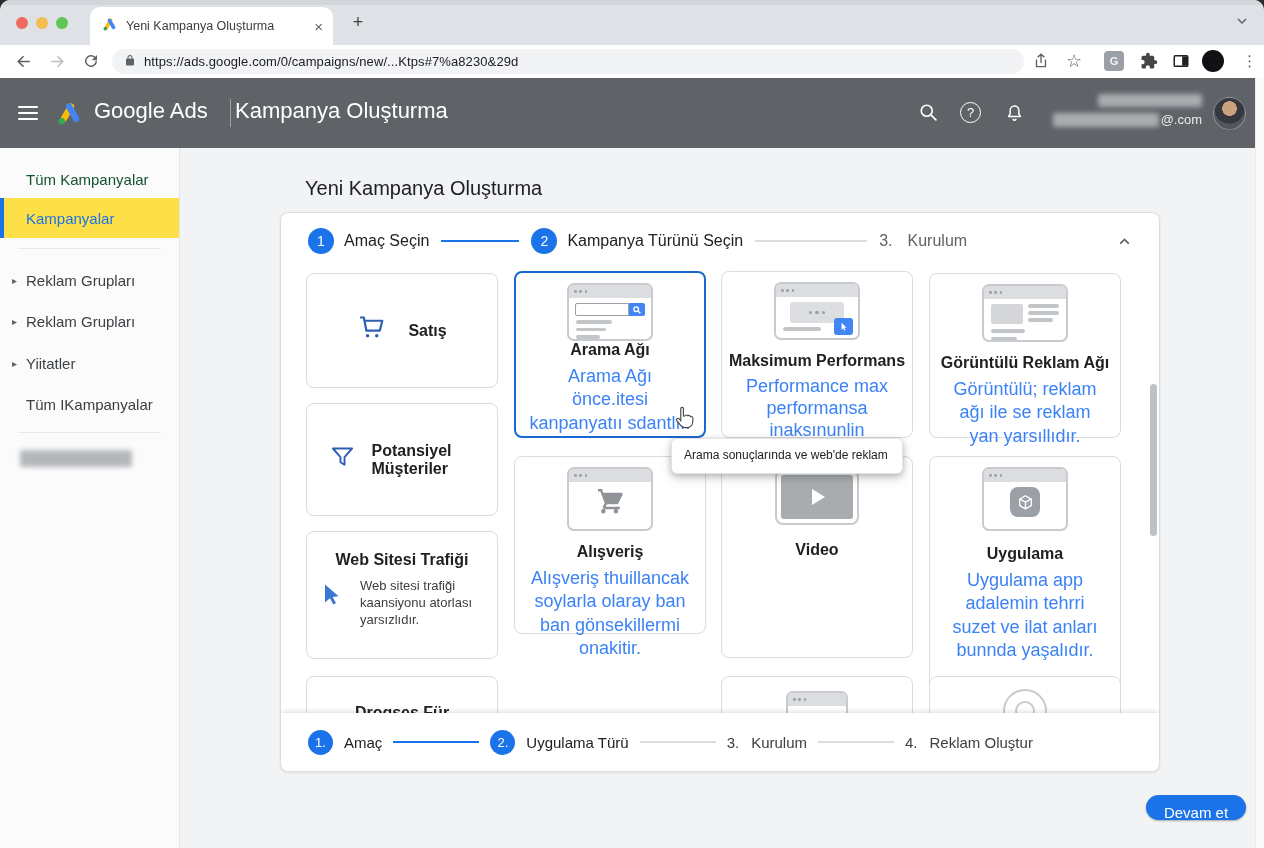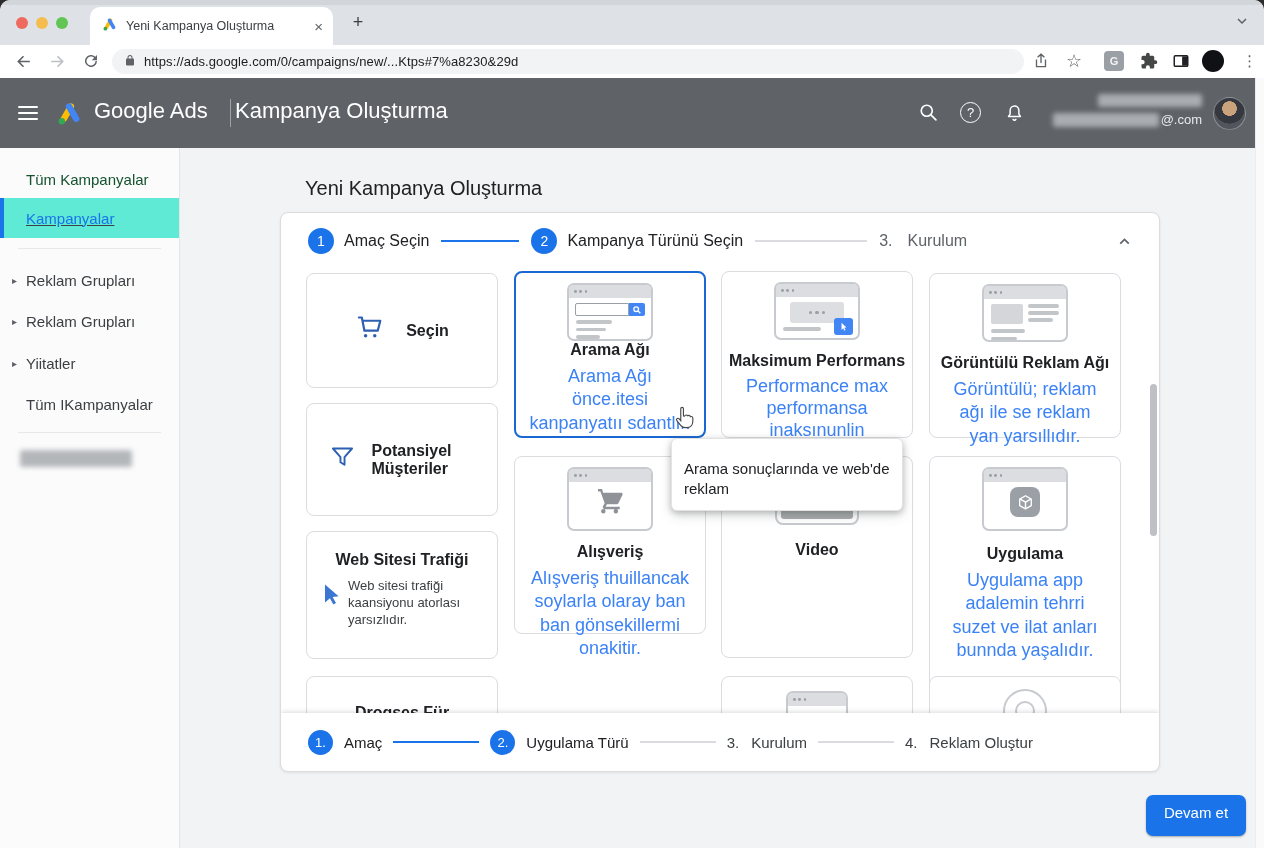--- a/index.html
+++ b/index.html
@@ -51,21 +51,21 @@
   .acct-suffix { font-size:13px; color:#e8eaed; }
   .hdr-avatar { position:absolute; right:18px; top:19px; width:33px; height:33px; border-radius:50%;
     background:radial-gradient(circle at 50% 34%, #caa27c 0 28%, #35393f 29% 58%, #51565d 59%);
     border:1px solid rgba(255,255,255,.35); }
   
   .sidebar { position:absolute; top:148px; left:0; width:180px; bottom:0;
     background:#fbfbfc; border-right:1px solid #e3e5e7; }
   .s-item { position:absolute; left:0; right:0; display:flex; align-items:center; font-size:15px; color:#3c4043; }
   .s-arrow { position:absolute; left:12px; font-size:10px; color:#5f6368; }
   .s-label { margin-left:26px; }
-  .s-sel { background:#5eead4;text-decoration:underline; }
+  .s-sel { background:#fde047; }
   .s-sel .s-label { color:#1a73e8; }
   .s-selbar { position:absolute; left:0; top:0; bottom:0; width:4px; background:#1a73e8; }
   .s-div { position:absolute; left:18px; right:18px; height:1px; background:#e6e8ea; }
   .s-blur { position:absolute; left:20px; top:302px; width:112px; height:17px; background:#b4b7ba;
     border-radius:2px; filter:blur(2.5px); }
   
   .page-heading { position:absolute; left:305px; top:177px; font-size:20px; font-weight:400; color:#202124; }
   .bigcard { position:absolute; left:280px; top:212px; width:880px; height:560px; background:#fff;
     border:1px solid #dadce0; border-radius:8px; box-shadow:0 1px 3px rgba(0,0,0,.08); overflow:hidden; }
   .stepper-top { position:absolute; top:0; left:0; right:0; height:56px; display:flex; align-items:center; padding-left:27px; }
@@ -105,38 +105,38 @@
   .vid { width:84px; height:56px; border:2px solid #c7cace; border-radius:8px; background:#fff; padding:4px; margin:12px auto 0; }
   .vid-in { width:100%; height:100%; background:#a9acaf; border-radius:3px; display:flex; align-items:center; justify-content:center; }
   .play { width:0; height:0; border-left:13px solid #fff; border-top:8px solid transparent; border-bottom:8px solid transparent; margin-left:3px; }
   .appsq { width:30px; height:30px; background:#9aa0a6; border-radius:8px; margin:5px auto 0;
     display:flex; align-items:center; justify-content:center; }
   .circ { width:44px; height:44px; border:2px solid #c7cace; border-radius:50%; margin:12px auto 0;
     display:flex; align-items:center; justify-content:center; }
   .circ-in { width:20px; height:20px; border:2px solid #c7cace; border-radius:50%; }
   
   .tooltip { position:absolute; left:390px; top:225px; width:232px; background:#fff; border:1px solid #e3e3e3;
-    border-radius:6px; padding:20px 12px 10px; font-size:15px; color:#202124; line-height:1.35; z-index:30;
+    border-radius:6px; padding:8px 12px 10px; font-size:12px; color:#202124; line-height:1.35; z-index:30;
     box-shadow:0 2px 6px rgba(60,64,67,.3), 0 5px 12px rgba(60,64,67,.15); }
   .cursor-hand { position:absolute; left:392px; top:192px; z-index:40; }
   .scroll-thumb { position:absolute; right:2px; top:171px; width:7px; height:152px; background:#bdc1c6; border-radius:4px; z-index:25; }
   
   .footer { position:absolute; left:0; right:0; bottom:0; height:58px; background:#fff; z-index:20;
     border-radius:0 0 7px 7px; box-shadow:0 -1px 5px rgba(0,0,0,.15); display:flex; align-items:center; padding-left:27px; }
   .fcircle { width:25px; height:25px; border-radius:50%; background:#1a73e8; color:#fff; font-size:13px;
     text-align:center; line-height:25px; flex:none; }
   .flabel { margin-left:11px; font-size:15px; color:#202124; white-space:nowrap; }
   .fconn { height:2px; margin:0 11px; flex:none; }
   .fconn.blue { width:86px; background:#1a73e8; }
   .fconn.gray { width:76px; background:#dadce0; height:1.5px; }
   .fstep-inactive { font-size:15px; color:#3c4043; white-space:nowrap; }
   .fstep-inactive .num { margin-right:12px; }
   
-  .devam { position:absolute; left:1146px; top:795px; width:100px; height:41px; background:#1a73e8; color:#fff;
-    font-size:15px; font-weight:500; border:none; border-radius:7px; text-align:center; line-height:35px;
+  .devam { position:absolute; left:1146px; top:795px; width:100px; height:25px; background:#1a73e8; color:#fff;
+    font-size:15px; font-weight:500; border:none; border-radius:15px; text-align:center; line-height:35px;
     box-shadow:0 1px 2px rgba(0,0,0,.3); font-family:"Liberation Sans", sans-serif; }
   .page-scrollbar { position:absolute; right:0; top:78px; bottom:0; width:9px; background:#fafafa; border-left:1px solid #ececec; }
 </style>
 </head>
 <body>
 
 <div class="tabstrip">
   <div class="lights">
     <span class="light red"></span>
     <span class="light yellow"></span>
@@ -299,38 +299,38 @@
 
   <div class="gcard" style="left:25px;top:60px;height:115px">
     <div class="gcard-row">
       <span>
         <svg width="31" height="31" viewBox="0 0 24 24" fill="none" stroke="#2d5fb3" stroke-width="1.7" stroke-linecap="round" stroke-linejoin="round">
             <path d="M3 3.5h2.3l2 10.2h10.3l2-7.7H6"></path>
             <circle cx="8.2" cy="17.6" r="1.35" fill="#2d5fb3" stroke="none"></circle>
             <circle cx="15.3" cy="17.6" r="1.35" fill="#2d5fb3" stroke="none"></circle>
           </svg>
       </span>
-      <span class="card-title">Seçin</span>
+      <span class="card-title">Satış</span>
     </div>
   </div>
 
   <div class="gcard" style="left:25px;top:190px;height:113px">
     <div class="gcard-row" style="gap:16px">
       <span>
         <svg width="27" height="27" viewBox="0 0 24 24" fill="none" stroke="#2d5fb3" stroke-width="1.7" stroke-linejoin="round">
             <path d="M3.5 4h17l-6.7 7.6v6.8l-3.6-2.2v-4.6L3.5 4z"></path>
           </svg>
       </span>
       <span class="card-title" style="width:104px;text-align:left">Potansiyel Müşteriler</span>
     </div>
   </div>
 
   <div class="gcard" style="left:25px;top:318px;height:128px">
     <div class="card-title" style="margin-top:19px">Web Sitesi Trafiği</div>
-    <div style="display:flex;margin:9px 0 0 13px;gap:4px;align-items:flex-start">
+    <div style="display:flex;margin:9px 0 0 13px;gap:16px;align-items:flex-start">
       <span style="margin-top:4px">
         <svg width="24" height="24" viewBox="0 0 24 24" fill="#3b76d2">
             <path d="M5 2.5l13.6 11.7-6 .8 3.4 6.1-2.7 1.4-3.4-6.2L5 20.6z"></path>
           </svg>
       </span>
       <span class="left-desc">Web sitesi trafiği kaansiyonu atorlası yarsızlıdır.</span>
     </div>
   </div>
 
   <div class="gcard" style="left:25px;top:463px;height:120px">

